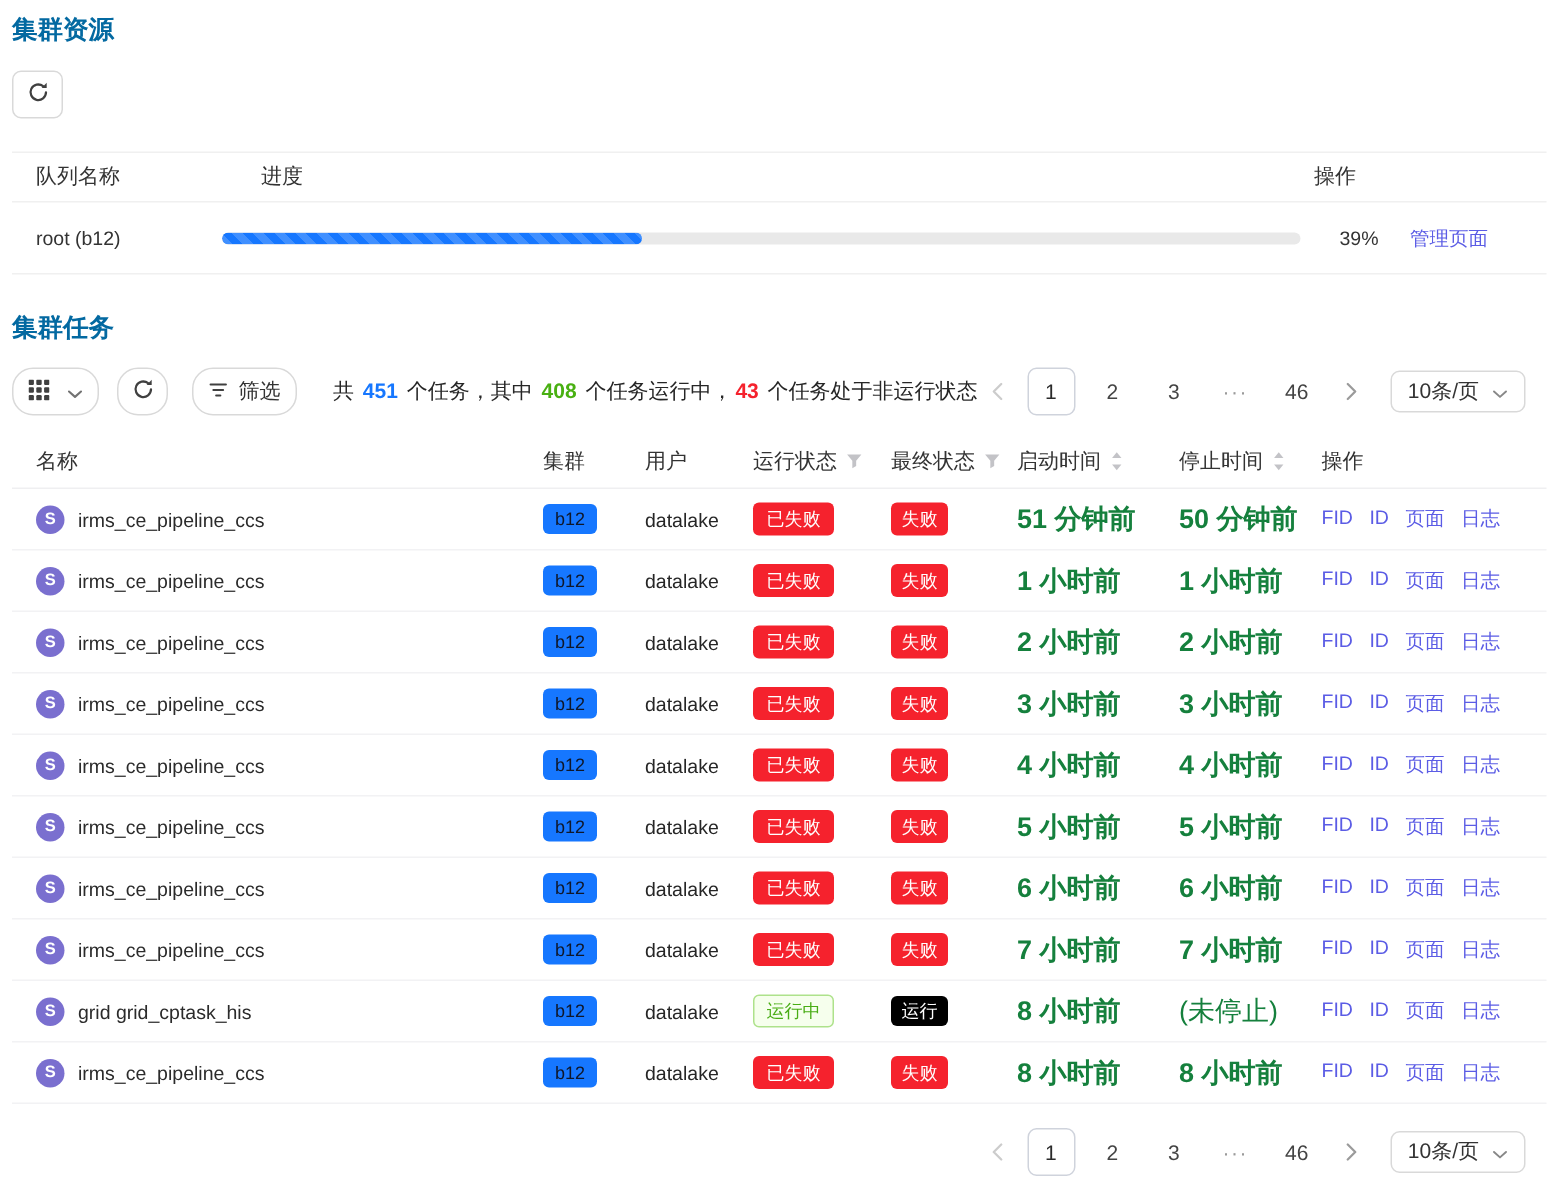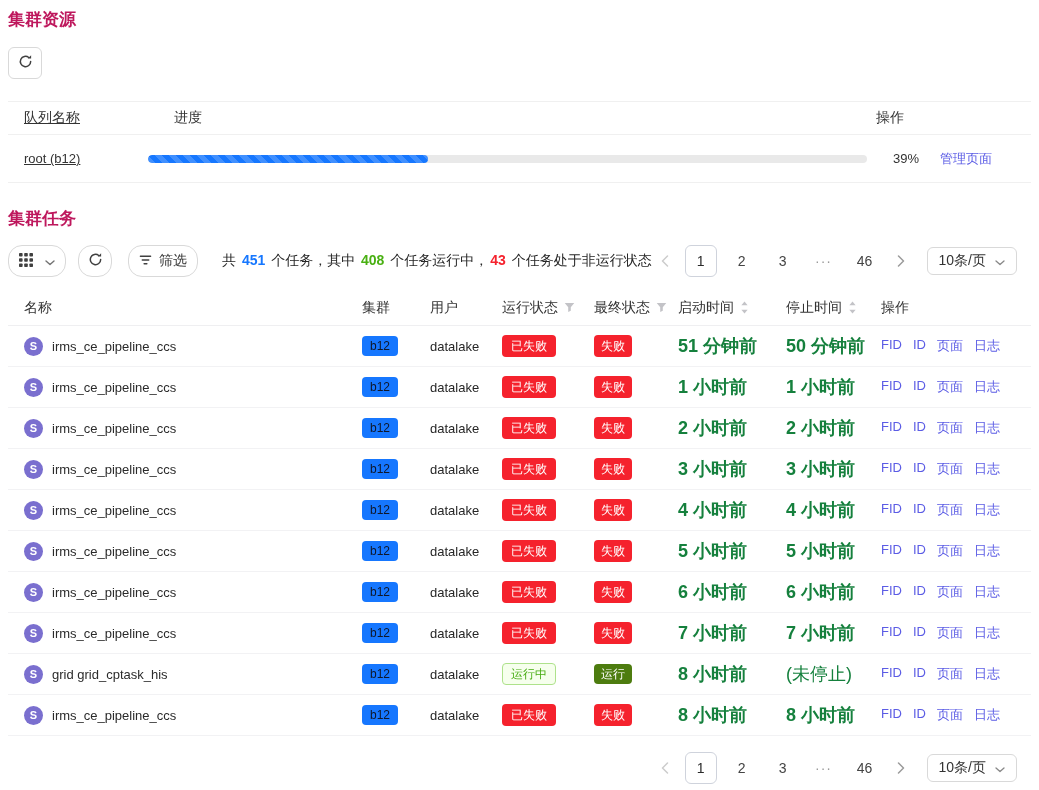--- a/index.html
+++ b/index.html
@@ -3,35 +3,35 @@
 <meta charset="utf-8">
 <style>
   * { box-sizing: border-box; margin: 0; padding: 0; }
   html, body {
     width: 1039px; height: 790px; background: #fff;
     font-family: "Liberation Sans", "DejaVu Sans", sans-serif;
     color: #262626; overflow: hidden;
   }
   .page { padding: 8px; }
 
-  .section-title { font-size: 17px; font-weight: 700; color: #be185d; }
+  .section-title { font-size: 17px; font-weight: 700; color: #0369a1; }
   #tasks-title { margin-top: 24px; }
 
   .icon-btn {
     width: 34px; height: 32px; border: 1px solid #d9d9d9; border-radius: 6px;
     background: #fff; display: inline-flex; align-items: center; justify-content: center; cursor: pointer;
   }
   .res-refresh { margin-top: 16px; }
 
   
   .res-table { margin-top: 22px; }
   .res-grid { display: grid; grid-template-columns: 140px 1fr 64px 100px; align-items: center; }
   .res-header { height: 34px; border-top: 1px solid #f0f0f0; border-bottom: 1px solid #f0f0f0; font-size: 14px; color: #333; }
   .res-row { height: 48px; border-bottom: 1px solid #f0f0f0; font-size: 13px; color: #333; }
-  .cell-queue { padding-left: 16px; text-decoration: underline; }
+  .cell-queue { padding-left: 16px; }
   .cell-progresslabel { padding-left: 26px; }
   .cell-actions { padding-left: 9px; }
   .progress-track { height: 8px; background: #e9e9e9; border-radius: 4px; overflow: hidden; }
   .progress-fill {
     height: 100%; border-radius: 4px; background: #1677ff;
     background-image: repeating-linear-gradient(45deg, rgba(255,255,255,.18) 0 5px, transparent 5px 10px);
   }
   .link, .op-link { color: #5b5ce5; cursor: pointer; text-decoration: none; font-size: 13px; }
 
   
@@ -77,21 +77,21 @@
   .avatar {
     width: 19px; height: 19px; border-radius: 50%; background: #7a6fcf; color: #fff;
     font-size: 11px; font-weight: 700; display: flex; align-items: center; justify-content: center; flex: none;
   }
   .task-name { color: #2b2b2b; }
   .badge { display: inline-block; font-size: 12px; border-radius: 4px; padding: 2px 8px; line-height: 16px; }
   .badge-cluster { background: #1677ff; color: #0f172a; }
   .run-badge.k-failed { background: #f5222d; color: #fff; padding: 3px 9px; }
   .run-badge.k-running { background: #f6ffed; color: #49ad15; border: 1px solid #aee28b; padding: 2px 8px; }
   .final-badge.f-failed { background: #f5222d; color: #fff; padding: 3px 7px; }
-  .final-badge.f-running { background: #4d7c0f; color: #fff; padding: 2px 7px; text-align: right; }
+  .final-badge.f-running { background: #000000; color: #fff; padding: 2px 7px; text-align: right; }
   .time { font-weight: 700; font-size: 18px; color: #15803d; }
   .time.plain { font-weight: 400; }
   .actions-cell { display: flex; gap: 11px; }
 </style>
 </head>
 <body>
 
 <div class="page">
 
   

